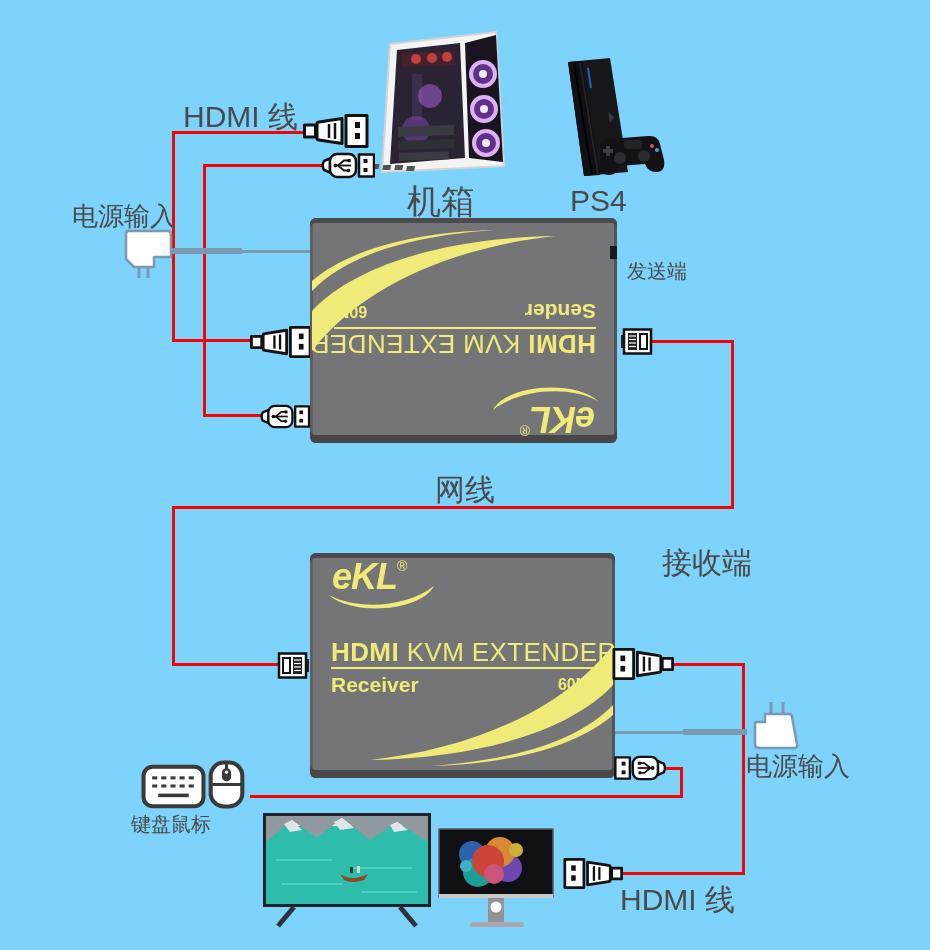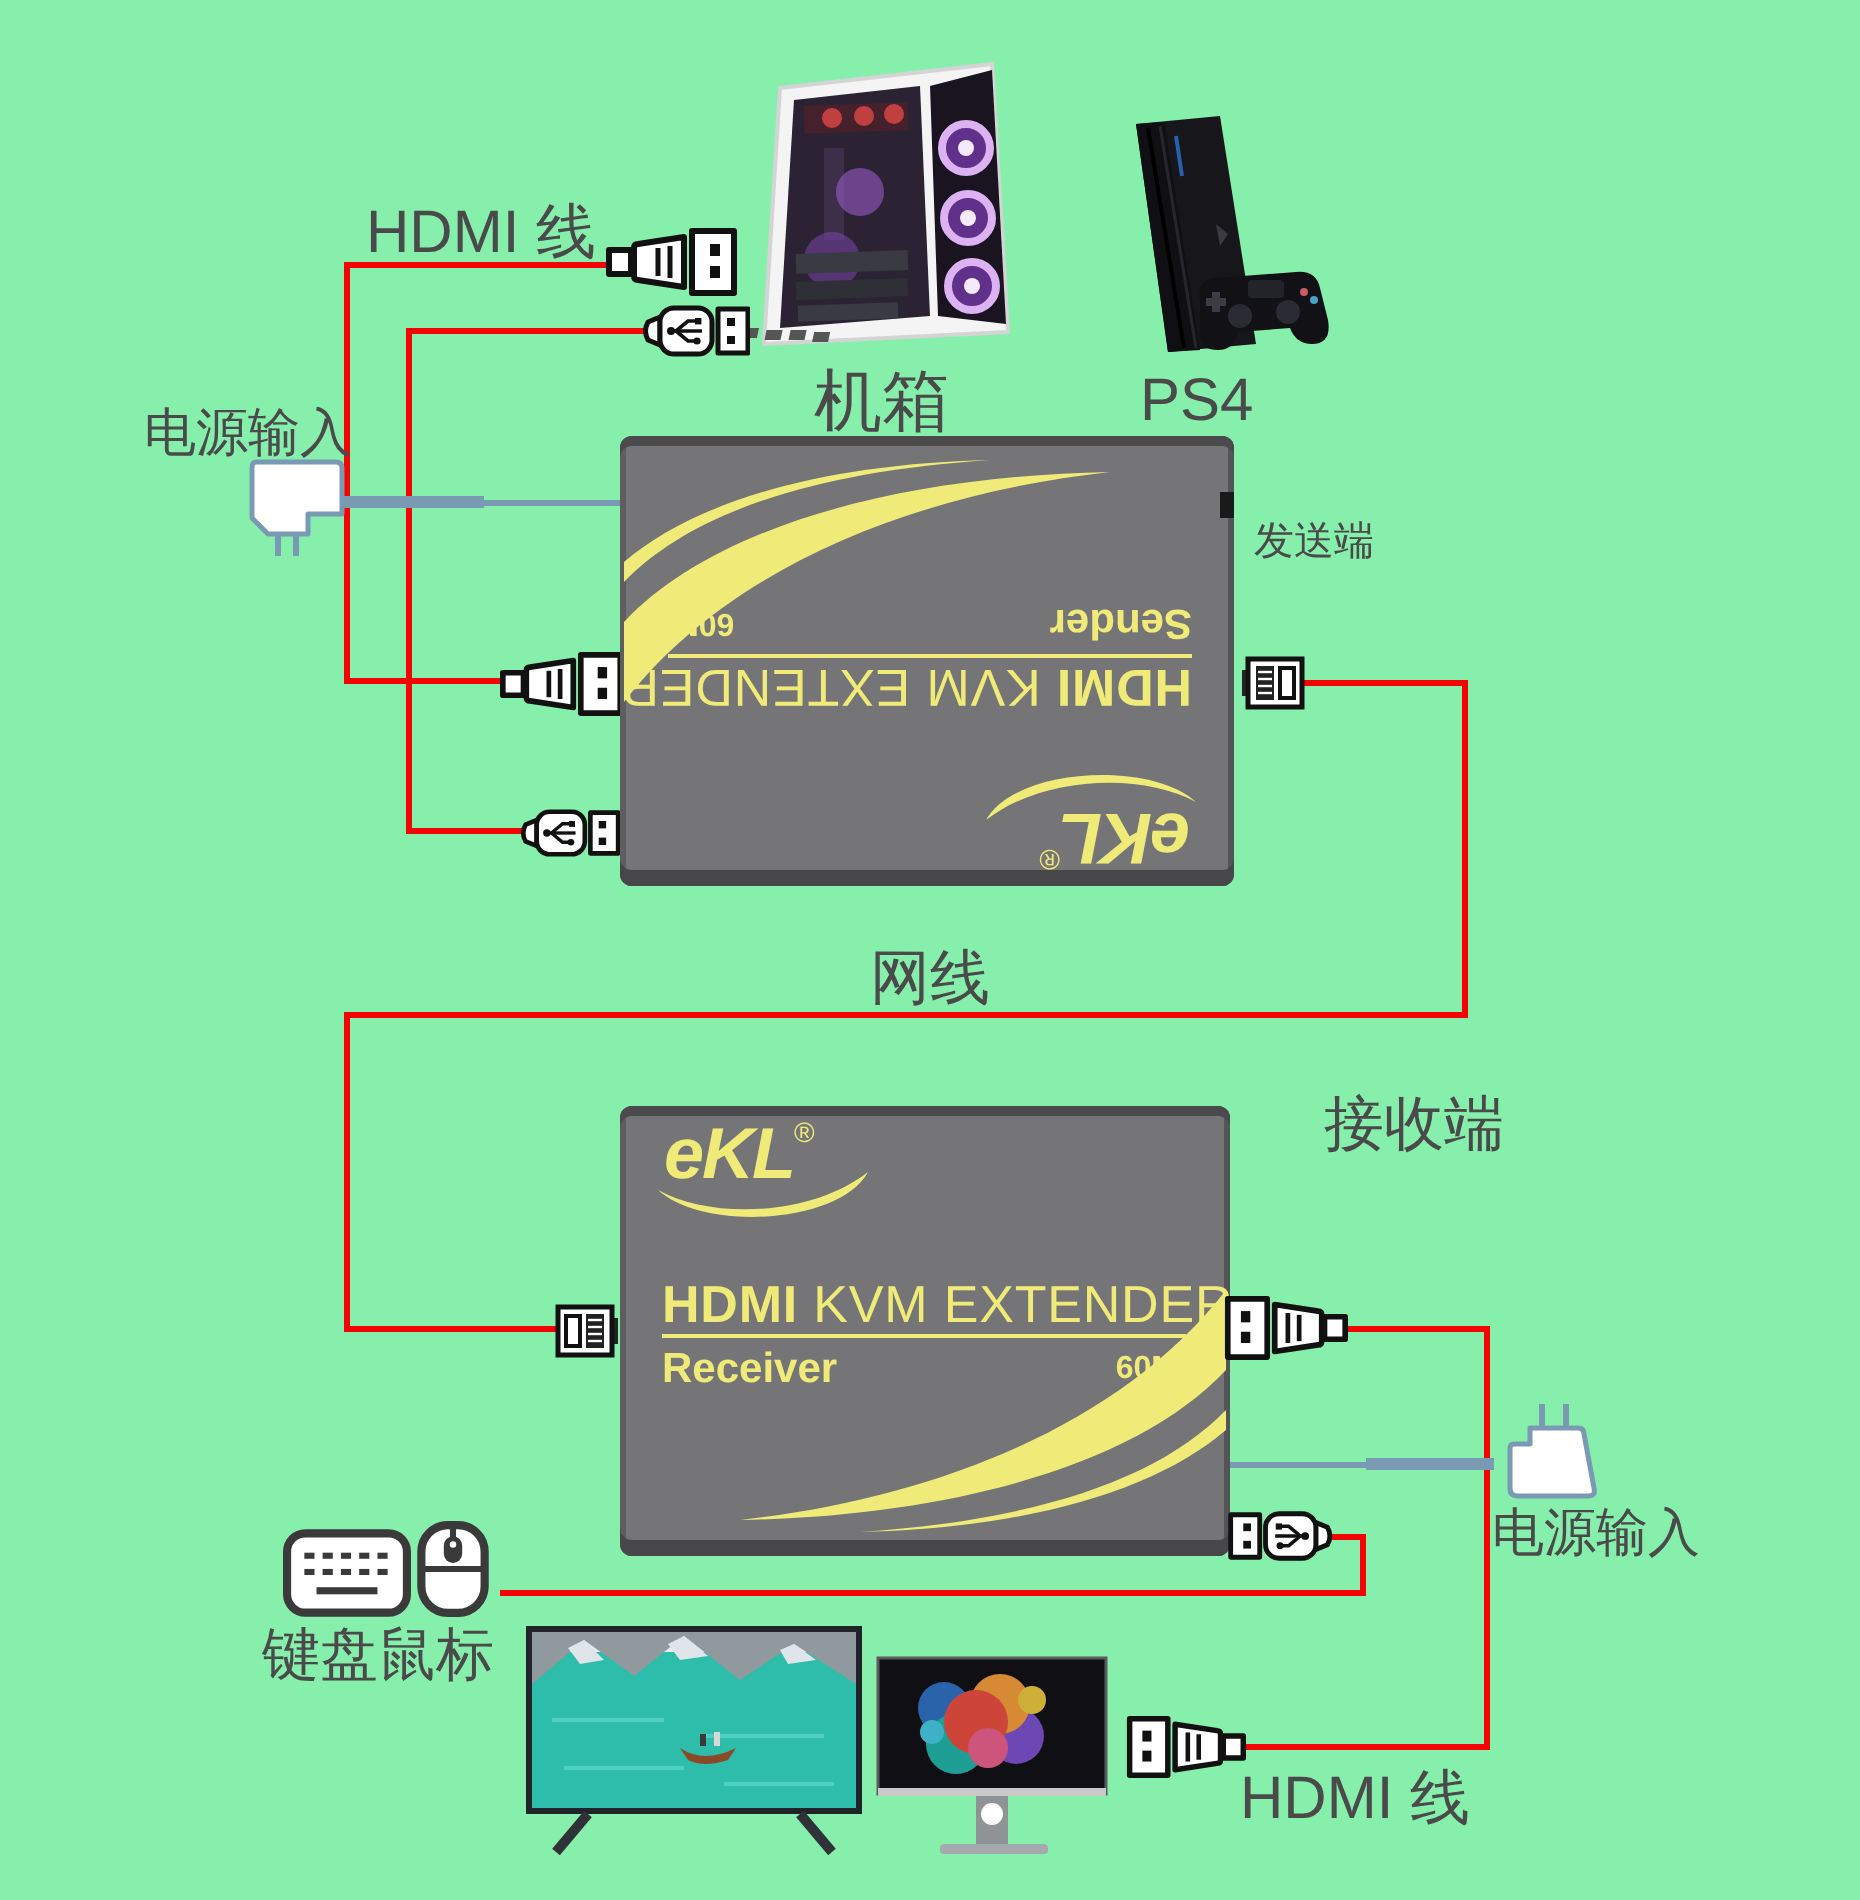--- a/index.html
+++ b/index.html
@@ -1,16 +1,16 @@
 <!DOCTYPE html>
 <html><head>
 <meta charset="utf-8">
 <style>
   html,body{margin:0;padding:0;background:#fff;}
-  .canvas{position:relative;width:930px;height:950px;background:#86efac;overflow:hidden;
+  .canvas{position:relative;width:930px;height:950px;background:#7dd3fc;overflow:hidden;
           font-family:"Liberation Sans","DejaVu Sans",sans-serif;}
   .lbl{position:absolute;color:#4a4a4a;white-space:nowrap;line-height:1.1;}
   .wire{position:absolute;}
   .red{background:#f50404;}
   .pwr{background:#7a99b3;}
   .icon{position:absolute;}
   
   .device{position:absolute;background:#757578;border-radius:6px;
           box-shadow:inset 0 5px 0 #4b4b4e, inset 0 -8px 0 #47474a,
                      inset 3px 0 0 #5e5e61, inset -3px 0 0 #545457;}
@@ -59,21 +59,21 @@
   <div class="wire pwr" style="left:683px;top:729px;width:64px;height:6px"></div>
 
   <div class="lbl" style="left:183px;top:100px;font-size:30px">HDMI 线</div>
   <div class="lbl" style="left:72px;top:202px;font-size:26px">电源输入</div>
   <div class="lbl" style="left:407px;top:183px;font-size:34px">机箱</div>
   <div class="lbl" style="left:570px;top:184px;font-size:30px">PS4</div>
   <div class="lbl" style="left:627px;top:260px;font-size:20px">发送端</div>
   <div class="lbl" style="left:435px;top:473px;font-size:30px">网线</div>
   <div class="lbl" style="left:662px;top:546px;font-size:30px">接收端</div>
   <div class="lbl" style="left:746px;top:752px;font-size:26px">电源输入</div>
-  <div class="lbl" style="left:131px;top:813px;font-size:29px">键盘鼠标</div>
+  <div class="lbl" style="left:131px;top:813px;font-size:20px">键盘鼠标</div>
   <div class="lbl" style="left:620px;top:883px;font-size:30px">HDMI 线</div>
 
   <svg class="icon" style="left:372px;top:30px" width="142" height="152" viewBox="0 0 142 152">
     <polygon points="18,14 124,2 132,136 10,142" fill="#f4f4f4" stroke="#d4d4d4" stroke-width="2"></polygon>
     <polygon points="25,20 88,13 93,128 18,134" fill="#2b2333"></polygon>
     <rect x="30" y="22" width="52" height="14" fill="#46202a" transform="rotate(-2 56 29)"></rect>
     <circle cx="44" cy="29" r="5" fill="#c04040"></circle>
       <circle cx="60" cy="28" r="5" fill="#c04040"></circle>
       <circle cx="75" cy="27" r="5" fill="#c04040"></circle>
     <rect x="40" y="44" width="10" height="46" fill="#3c2f4a"></rect>

